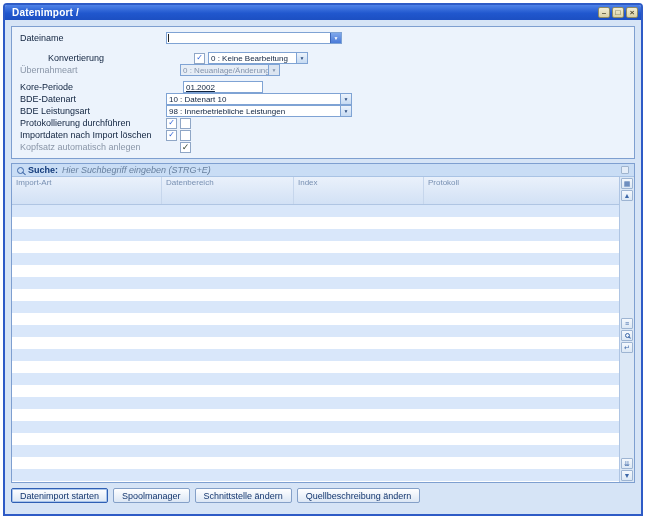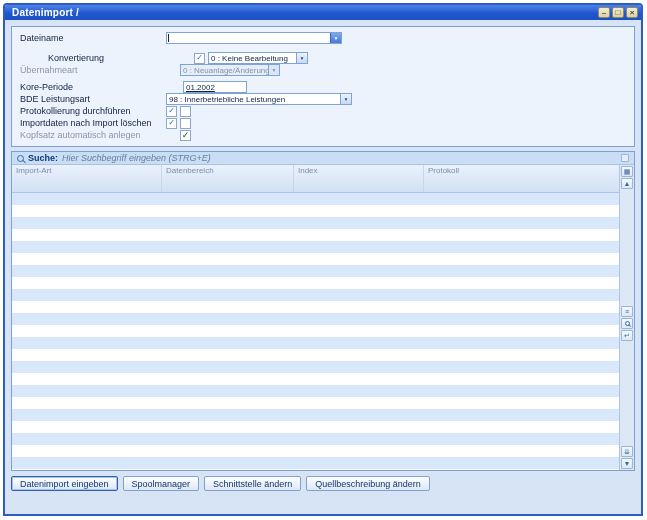--- a/index.html
+++ b/index.html
@@ -47,21 +47,21 @@
   .combo .ival { flex: 1; font-size: 8px; color: #10233F; padding: 0 2px; white-space: nowrap; overflow: hidden; }
   .dbtn { width: 11px; height: 100%; border-left: 1px solid #7FA3D4;
           background: linear-gradient(#ECF3FC, #C6DAF2);
           display: flex; align-items: center; justify-content: center; flex-shrink: 0; }
   .dbtn.blue { background: linear-gradient(#7FA8EC, #4A7AD8); border-left-color: #3A64B8; }
   .arr { font-size: 5px; color: #2E4E80; }
   .dbtn.blue .arr { color: #fff; }
   .w176 { width: 176px; } .w100 { width: 100px; } .w186 { width: 186px; }
   .tinput { display: inline-flex; align-items: center; height: 12px; border: 1px solid #7FA3D4;
             background: #fff; font-size: 8px; color: #10233F; padding: 0 2px; }
-  .w66 { width: 64px; text-decoration: underline; }
+  .w66 { width: 80px; text-decoration: underline; }
   .caret { width: 1px; height: 8px; background: #222; margin-left: 1px; flex-shrink: 0; }
   .mini { width: 11px; height: 11px; border: 1px solid #8FA6C6; background: #fff;
           display: flex; align-items: center; justify-content: center; margin-right: 3px; flex-shrink: 0; }
   .bluecheck { color: #2F62D8; font-size: 8px; line-height: 8px; }
   .checkbox { width: 11px; height: 11px; border: 1px solid #8FA6C6; background: #fff;
               display: flex; align-items: center; justify-content: center; flex-shrink: 0; }
   .checkbox .mark { color: #33402E; font-size: 9px; line-height: 9px; }
   .combo.disabled { background: #E6EDF6; }
   .combo.disabled .ival { color: #8494AC; }
   .combo.disabled .dbtn { background: #DCE5F1; }
@@ -158,20 +158,29 @@
         </span>
       </div>
 
       <div class="frow mt5">
         <span class="flabel">Kore-Periode</span>
         <span class="tinput w66">
           <span class="ival">01.2002</span>
         </span>
       </div>
 
+      <div class="frow">
+        <span class="flabel">BDE-Datenart</span>
+        <span class="combo w186">
+          <span class="ival">10 : Datenart 10</span>
+          <span class="dbtn">
+              <span class="arr">▼</span>
+            </span>
+        </span>
+      </div>
 
       <div class="frow">
         <span class="flabel">BDE Leistungsart</span>
         <span class="combo w186">
           <span class="ival">98 : Innerbetriebliche Leistungen</span>
           <span class="dbtn">
               <span class="arr">▼</span>
             </span>
         </span>
       </div>
@@ -258,20 +267,20 @@
           <span class="sbtn">↵</span>
           <span class="strack t2"></span>
           <span class="sbtn">⇊</span>
           <span class="sbtn">▼</span>
         </div>
       </div>
 
     </div>
 
     <div class="footer">
-      <span class="fbtn default">Datenimport eingeben</span>
+      <span class="fbtn default">Datenimport starten</span>
       <span class="fbtn">Spoolmanager</span>
       <span class="fbtn">Schnittstelle ändern</span>
       <span class="fbtn">Quellbeschreibung ändern</span>
     </div>
 
   </div>
 </div>
 
 </body></html>

